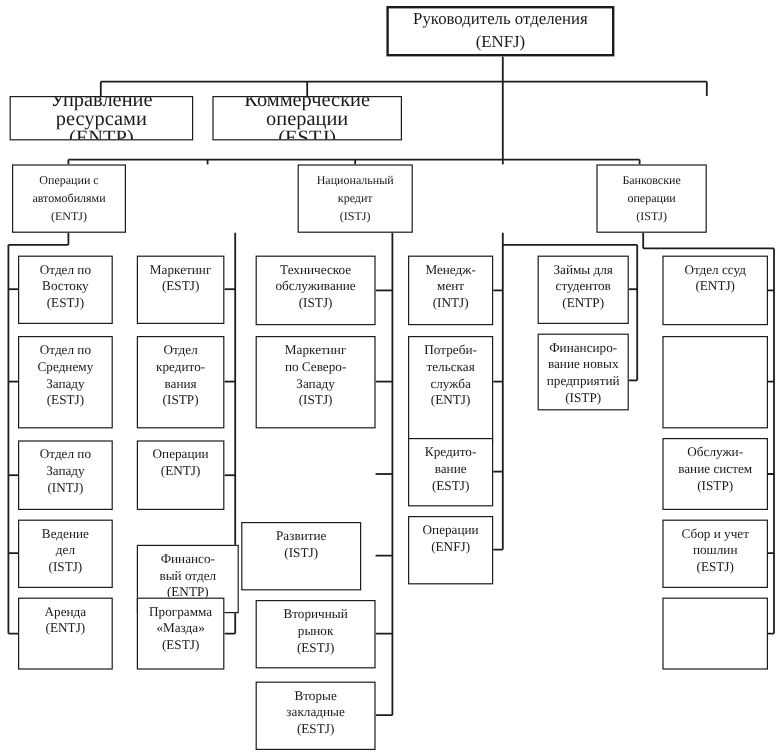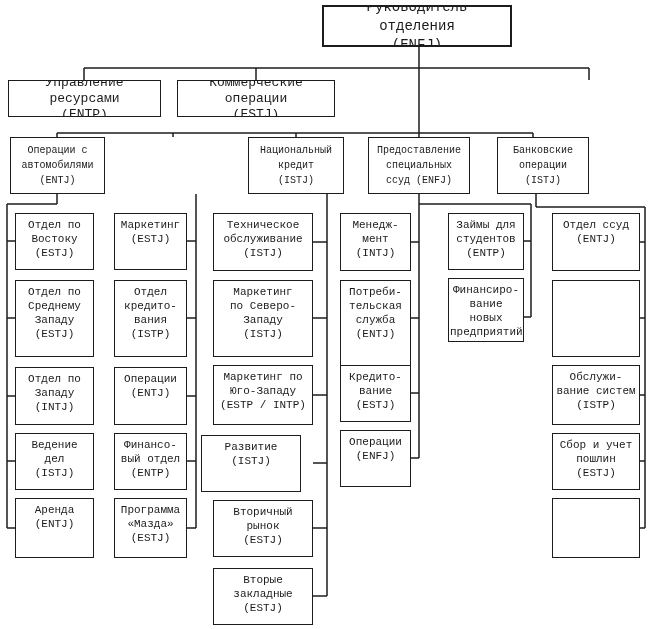--- a/index.html
+++ b/index.html
@@ -1,28 +1,28 @@
 <!DOCTYPE html>
 <html><head>
 <meta charset="utf-8">
 <style>
   html,body{margin:0;padding:0;background:#ffffff;}
   .canvas{
     position:relative;width:651px;height:629px;background:#ffffff;
-    font-family:Liberation Mono, monospace;color:#1a1a1a;
+    font-family:Liberation Serif, serif;color:#1a1a1a;
   }
   .connector-svg{position:absolute;left:0;top:0;width:651px;height:629px;}
   .box{
     position:absolute;box-sizing:border-box;background:#ffffff;
     border:1.5px solid #1c1c1c;text-align:center;white-space:pre-line;
     font-size:11px;line-height:14px;padding:4px 1px 0 1px;overflow:hidden;
   }
   .centered{display:flex;align-items:center;justify-content:center;padding:0 2px;}
   .lvl-top{border-width:2px;font-size:14px;line-height:19px;}
-  .lvl2{font-size:13px;line-height:16px;}
+  .lvl2{font-size:17px;line-height:16px;}
   .lvl3{font-size:10px;line-height:15px;}
 </style>
 </head>
 <body>
 
 <div class="canvas">
 
   <svg class="connector-svg" viewBox="0 0 651 629" xmlns="http://www.w3.org/2000/svg" stroke="#1c1c1c" stroke-width="1.5">
 
     <line x1="419" y1="47" x2="419" y2="137"></line>
@@ -90,23 +90,20 @@
 (ENTP)</div>
   <div class="box lvl2 centered" style="left:177px;top:80px;width:158px;height:37px">Коммерческие операции
 (ESTJ)</div>
 
   <div class="box lvl3 centered" style="left:10px;top:137px;width:95px;height:57px">Операции с
 автомобилями
 (ENTJ)</div>
   <div class="box lvl3 centered" style="left:248px;top:137px;width:96px;height:57px">Национальный
 кредит
 (ISTJ)</div>
-  <div class="box lvl3 centered" style="left:368px;top:137px;width:102px;height:57px">Предоставление
-специальных
-ссуд (ENFJ)</div>
   <div class="box lvl3 centered" style="left:497px;top:137px;width:92px;height:57px">Банковские
 операции
 (ISTJ)</div>
 
   <div class="box" style="left:15px;top:213px;width:79px;height:57px">Отдел по
 Востоку
 (ESTJ)</div>
   <div class="box" style="left:15px;top:280px;width:79px;height:77px">Отдел по
 Среднему
 Западу
@@ -121,37 +118,34 @@
 (ENTJ)</div>
 
   <div class="box" style="left:114px;top:213px;width:73px;height:57px">Маркетинг
 (ESTJ)</div>
   <div class="box" style="left:114px;top:280px;width:73px;height:77px">Отдел
 кредито-
 вания
 (ISTP)</div>
   <div class="box" style="left:114px;top:367px;width:73px;height:58px">Операции
 (ENTJ)</div>
-  <div class="box" style="left:114px;top:433px;width:73px;height:57px">Финансо-
+  <div class="box" style="left:114px;top:454px;width:85px;height:57px">Финансо-
 вый отдел
 (ENTP)</div>
   <div class="box" style="left:114px;top:498px;width:73px;height:60px">Программа
 «Мазда»
 (ESTJ)</div>
 
   <div class="box" style="left:213px;top:213px;width:100px;height:58px">Техническое
 обслуживание
 (ISTJ)</div>
   <div class="box" style="left:213px;top:280px;width:100px;height:77px">Маркетинг
 по Северо-
 Западу
 (ISTJ)</div>
-  <div class="box" style="left:213px;top:365px;width:100px;height:60px">Маркетинг по
-Юго-Западу
-(ESTP / INTP)</div>
   <div class="box" style="left:201px;top:435px;width:100px;height:57px">Развитие
 (ISTJ)</div>
   <div class="box" style="left:213px;top:500px;width:100px;height:57px">Вторичный
 рынок
 (ESTJ)</div>
   <div class="box" style="left:213px;top:568px;width:100px;height:57px">Вторые
 закладные
 (ESTJ)</div>
 
   <div class="box" style="left:340px;top:213px;width:71px;height:58px">Менедж-

